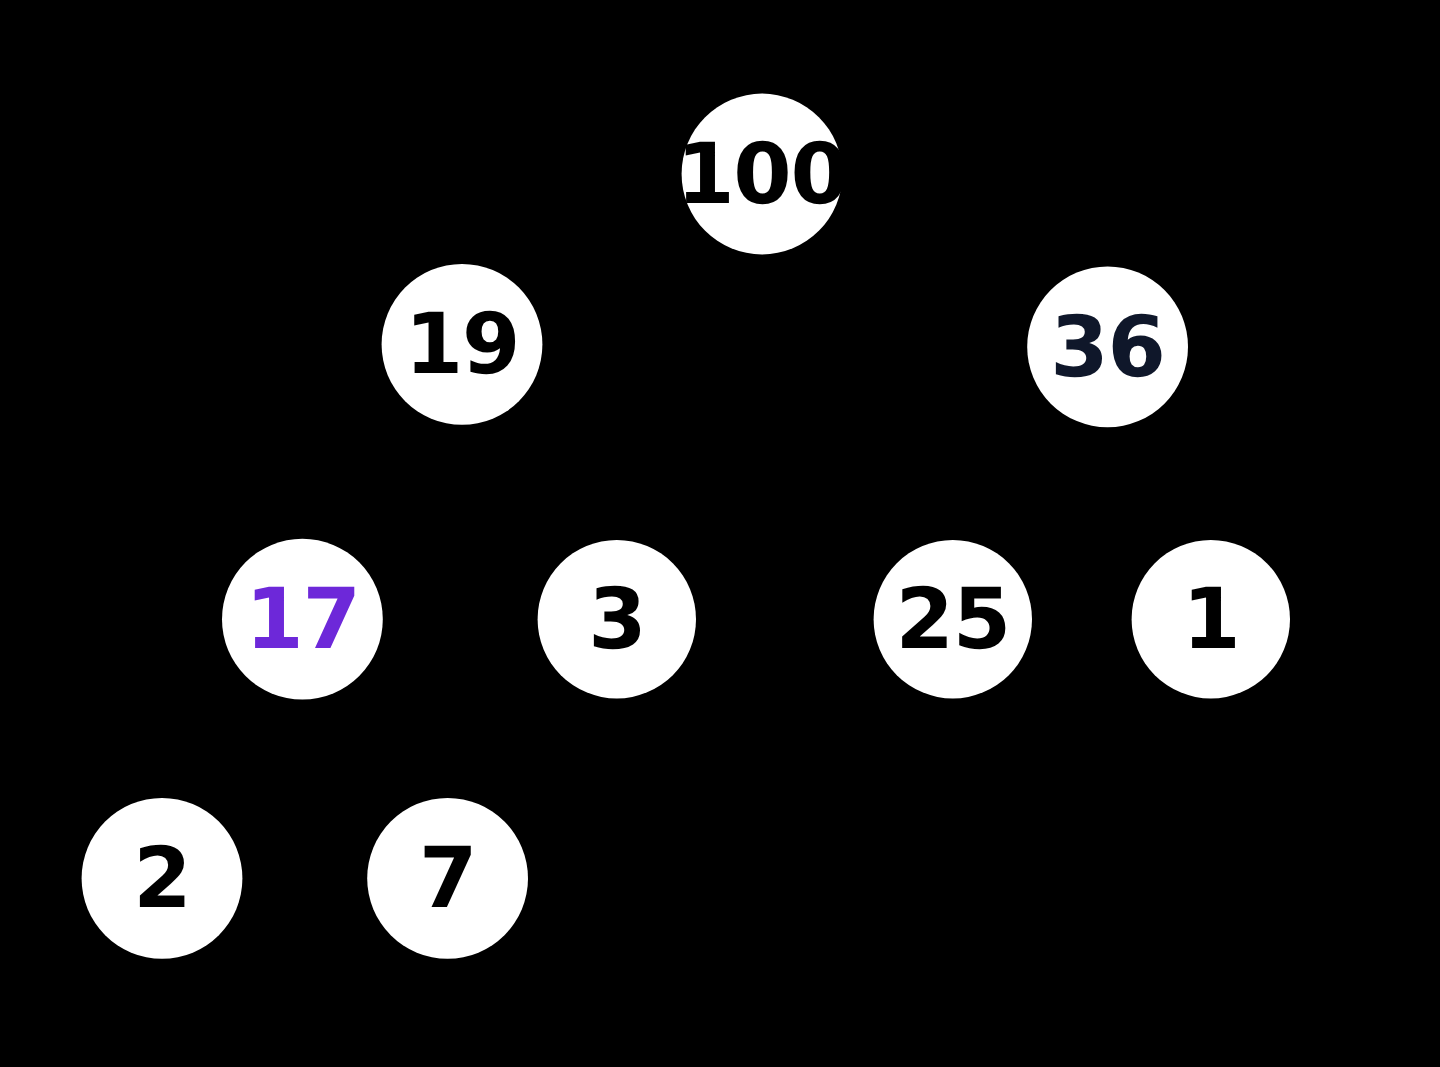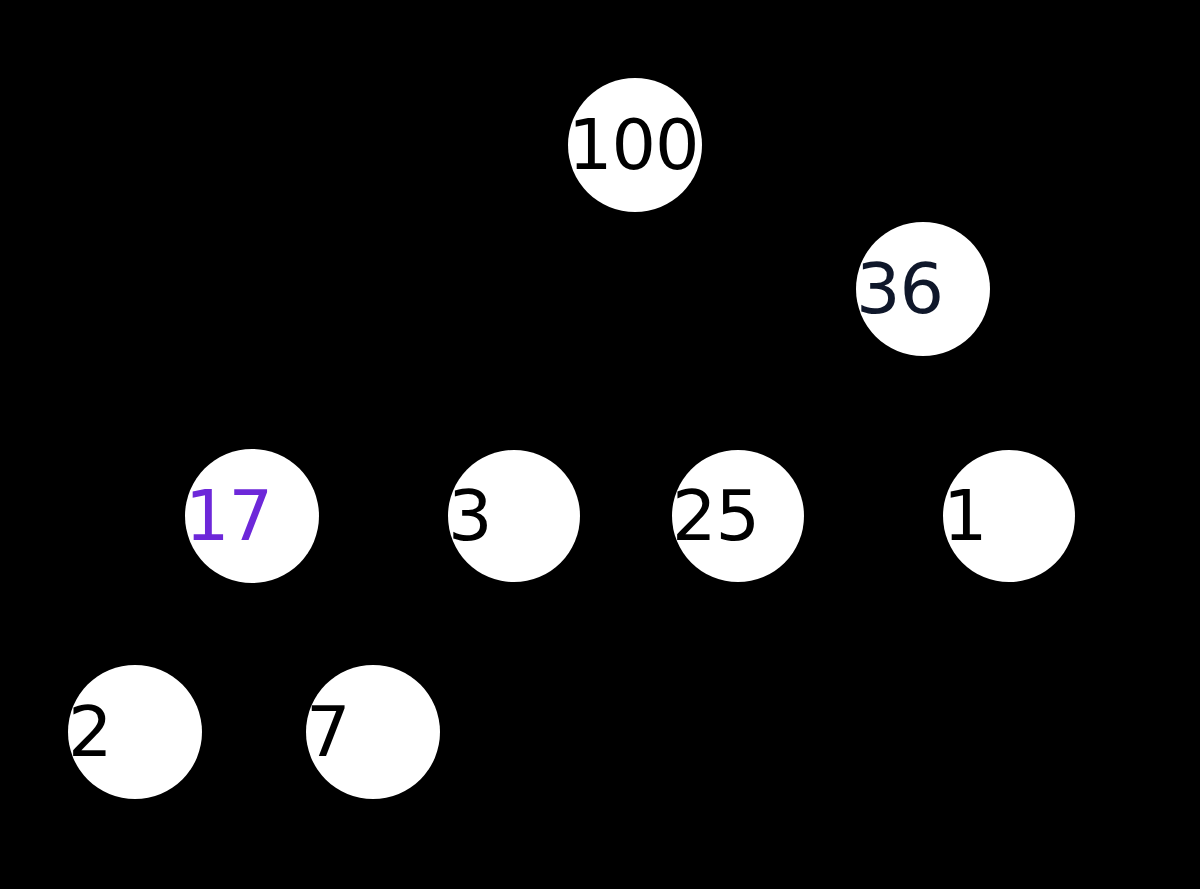--- a/index.html
+++ b/index.html
@@ -16,47 +16,51 @@
     position: relative;
     width: 1200px;
     height: 889px;
     background: #000000;
   }
   .node {
     position: absolute;
     border-radius: 50%;
     display: flex;
     align-items: center;
-    justify-content: flex-start;
+    justify-content: center;
     box-sizing: border-box;
+    font-weight: bold;
   }
   .node span {
     font-size: 70px;
     line-height: 1;
     letter-spacing: -1px;
     user-select: none;
   }
 </style>
 </head>
 <body>
 
 <div class="canvas" style="background: rgb(0, 0, 0);">
     <div class="node" style="left: 568px; top: 78px; width: 134px; height: 134px; background: rgb(255, 255, 255); color: rgb(0, 0, 0);">
       <span>100</span>
     </div>
+    <div class="node" style="left: 318px; top: 220px; width: 134px; height: 134px; background: rgb(255, 255, 255); color: rgb(0, 0, 0);">
+      <span>19</span>
+    </div>
     <div class="node" style="left: 856px; top: 222px; width: 134px; height: 134px; background: rgb(255, 255, 255); color: #0f172a;">
       <span>36</span>
     </div>
     <div class="node" style="left: 185px; top: 449px; width: 134px; height: 134px; background: rgb(255, 255, 255); color: #6d28d9;">
       <span>17</span>
     </div>
     <div class="node" style="left: 448px; top: 450px; width: 132px; height: 132px; background: rgb(255, 255, 255); color: rgb(0, 0, 0);">
       <span>3</span>
     </div>
-    <div class="node" style="left: 672px; top: 450px; width: 132px; height: 132px; background: rgb(255, 255, 255); color: rgb(0, 0, 0);">
+    <div class="node" style="left: 728px; top: 450px; width: 132px; height: 132px; background: rgb(255, 255, 255); color: rgb(0, 0, 0);">
       <span>25</span>
     </div>
     <div class="node" style="left: 943px; top: 450px; width: 132px; height: 132px; background: rgb(255, 255, 255); color: rgb(0, 0, 0);">
       <span>1</span>
     </div>
     <div class="node" style="left: 68px; top: 665px; width: 134px; height: 134px; background: rgb(255, 255, 255); color: rgb(0, 0, 0);">
       <span>2</span>
     </div>
     <div class="node" style="left: 306px; top: 665px; width: 134px; height: 134px; background: rgb(255, 255, 255); color: rgb(0, 0, 0);">
       <span>7</span>

